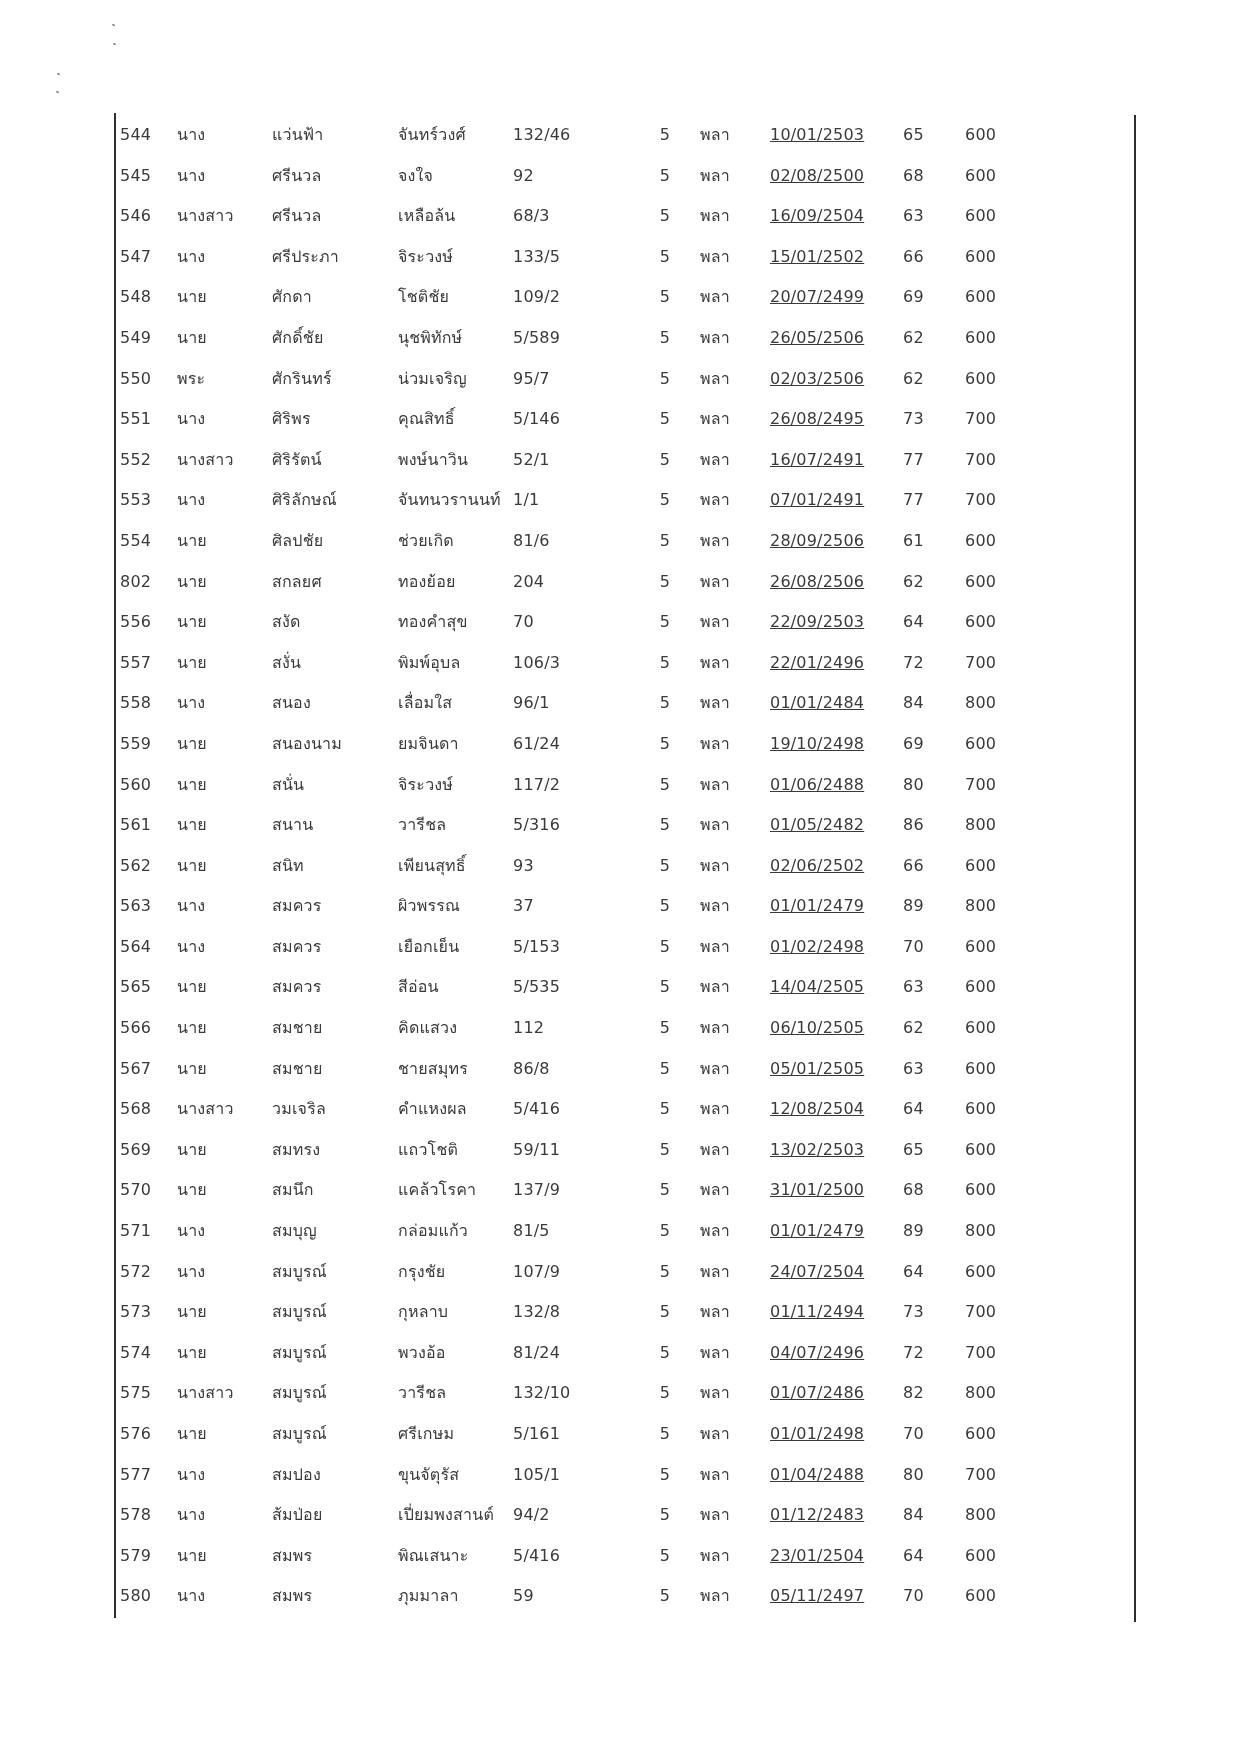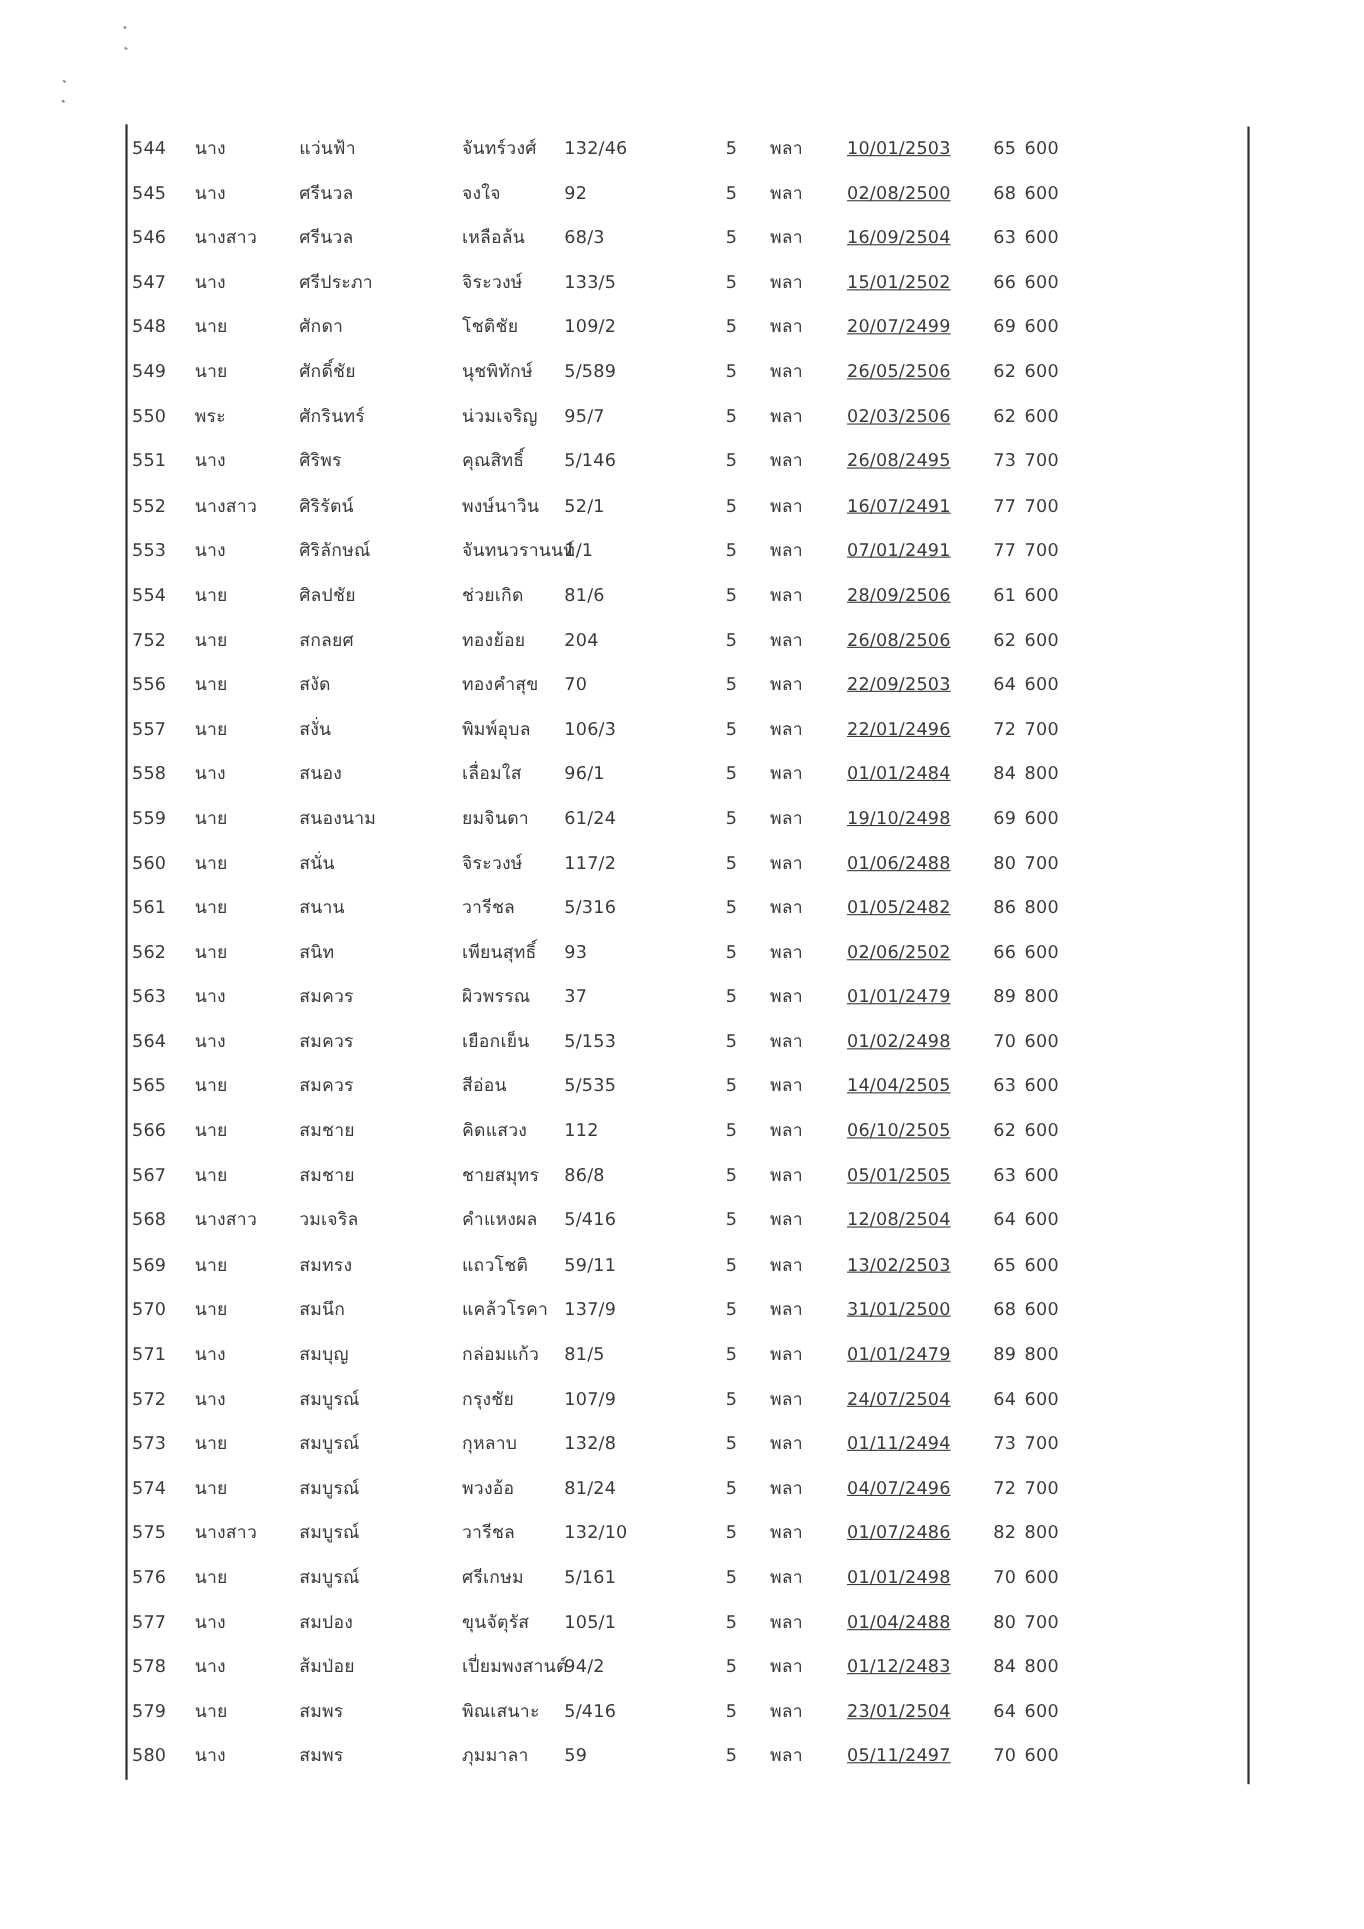--- a/index.html
+++ b/index.html
@@ -9,27 +9,27 @@
     color: #3a3a3a;
   }
   .speck { position: absolute; width: 3px; height: 2px; background: #8a8a8a; border-radius: 1px; transform: rotate(30deg); }
   .vline { position: absolute; width: 2px; background: #2e2e2e; }
   #table { position: absolute; left: 0; top: 115px; width: 1240px; }
   .row { position: relative; height: 40.6px; font-size: 16px; line-height: 40.6px; }
   .cell { position: absolute; top: 0; white-space: nowrap; letter-spacing: 0.2px; }
   .c-no { left: 120px; width: 52px; }
   .c-title { left: 177px; }
   .c-first { left: 272px; }
-  .c-last { left: 420px; text-align: right; }
+  .c-last { left: 398px; text-align: right; }
   .c-house { left: 513px; width: 100px; }
   .c-moo { left: 645px; width: 40px; text-align: center; }
   .c-village { left: 700px; }
   .c-dob { left: 770px; text-decoration: underline; }
   .c-age { left: 903px; width: 44px; text-align: left; }
-  .c-amount { left: 917px; width: 60px; text-align: center; }
+  .c-amount { left: 965px; width: 60px; text-align: left; }
 </style>
 </head>
 <body>
 
 <div class="speck" style="left:112px; top:24px;"></div>
 <div class="speck" style="left:113px; top:43px;"></div>
 <div class="speck" style="left:57px; top:73px;"></div>
 <div class="speck" style="left:56px; top:91px;"></div>
 
 <div class="vline" style="left:114px; top:113px; height:1505px;"></div>
@@ -173,21 +173,21 @@
     <span class="cell c-last">ช่วยเกิด</span>
     <span class="cell c-house">81/6</span>
     <span class="cell c-moo">5</span>
     <span class="cell c-village">พลา</span>
     <span class="cell c-dob">28/09/2506</span>
     <span class="cell c-age">61</span>
     <span class="cell c-amount">600</span>
   </div>
 
   <div class="row">
-    <span class="cell c-no">752</span>
+    <span class="cell c-no">802</span>
     <span class="cell c-title">นาย</span>
     <span class="cell c-first">สกลยศ</span>
     <span class="cell c-last">ทองย้อย</span>
     <span class="cell c-house">204</span>
     <span class="cell c-moo">5</span>
     <span class="cell c-village">พลา</span>
     <span class="cell c-dob">26/08/2506</span>
     <span class="cell c-age">62</span>
     <span class="cell c-amount">600</span>
   </div>

